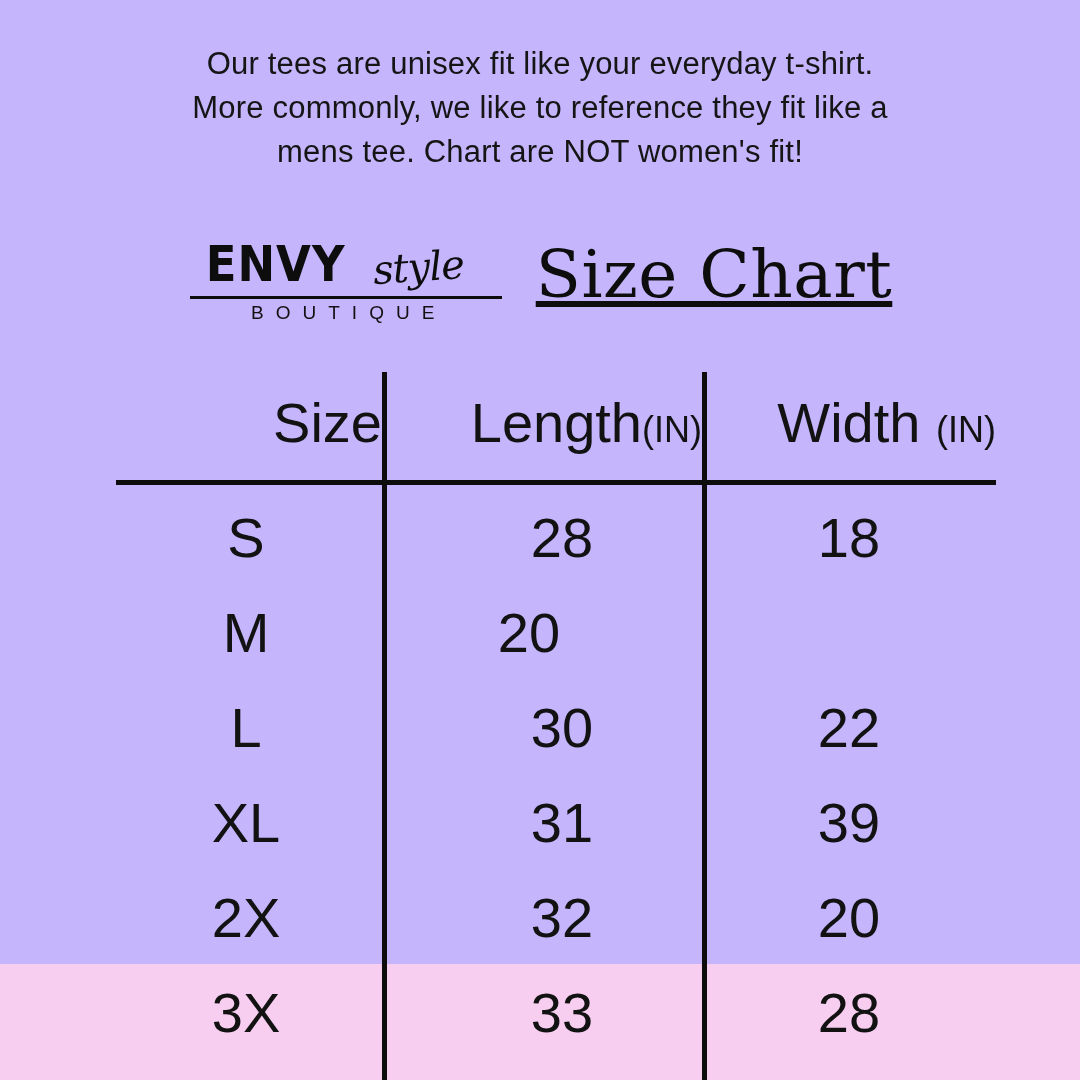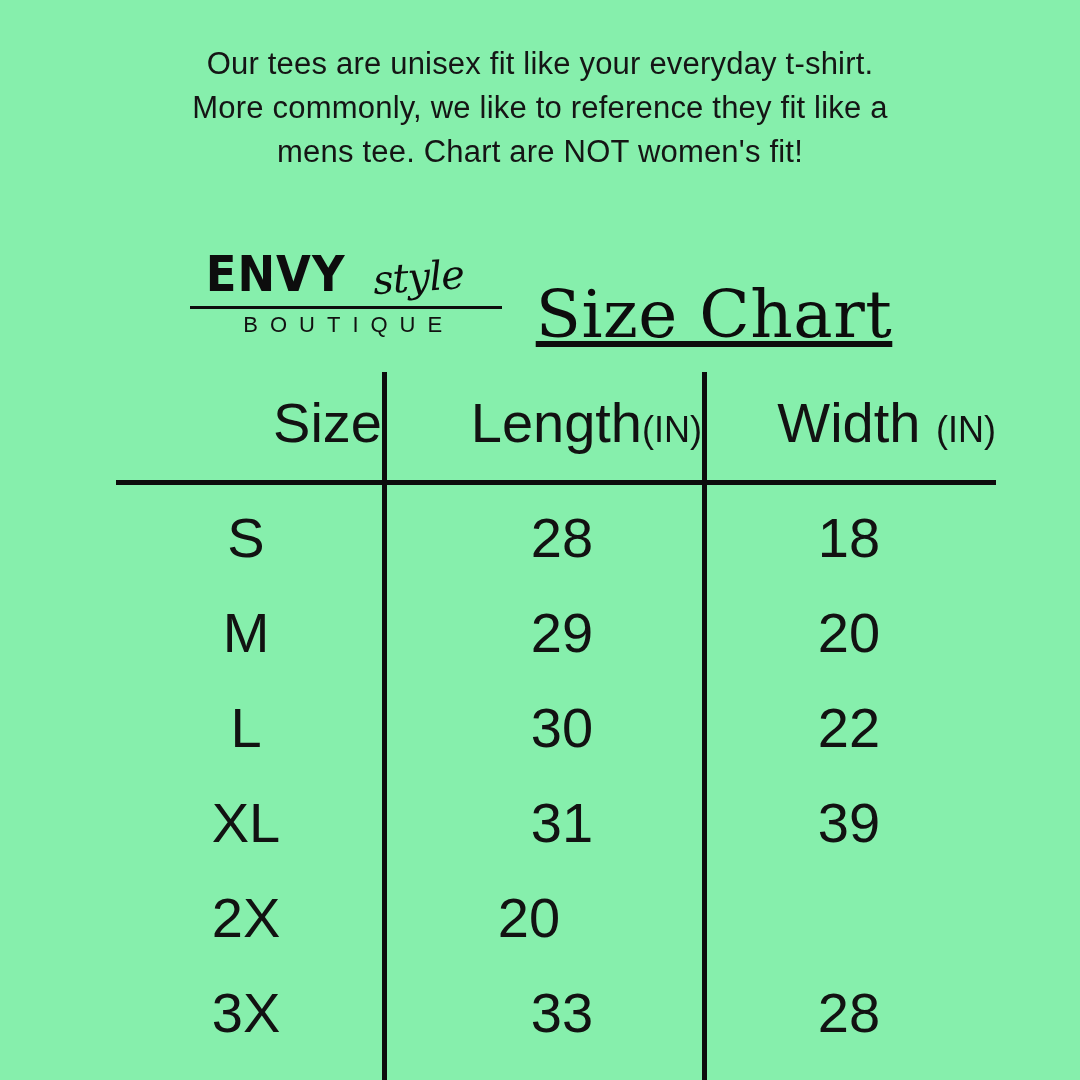--- a/index.html
+++ b/index.html
@@ -7,22 +7,22 @@
     width: 1080px;
     height: 1080px;
     background: #f7cdf0;
     font-family: "Liberation Sans", sans-serif;
     color: #111111;
     overflow: hidden;
   }
   .page {
     position: relative;
     width: 1080px;
-    height: 1080px;
-    background: #86efac;
+    height: 964px;
+    background: #c4b5fd;
   }
 
   
   .intro {
     position: absolute;
     top: 42px;
     left: 0;
     width: 1080px;
     text-align: center;
     font-size: 31px;
@@ -34,21 +34,21 @@
   .intro-line { display: block; }
 
   
   .title-row {
     position: absolute;
     top: 228px;
     left: 0;
     width: 1080px;
     height: 120px;
     display: flex;
-    align-items: flex-end;
+    align-items: flex-start;
     justify-content: center;
     gap: 28px;
   }
   .brand {
     position: relative;
     width: 320px;
     height: 110px;
     padding-top: 10px;
   }
   .brand-envy {
@@ -81,21 +81,21 @@
     width: 312px;
     height: 3px;
     background: #0d0d0d;
   }
   .brand-boutique {
     position: absolute;
     top: 74px;
     left: 16px;
     width: 290px;
     text-align: center;
-    font-size: 22px;
+    font-size: 19px;
     letter-spacing: 12px;
     color: #111;
   }
   .chart-title {
     font-family: "DejaVu Serif", serif;
     font-size: 66px;
     line-height: 1;
     padding-top: 14px;
     color: #0d0d0d;
     letter-spacing: 0.5px;
@@ -205,38 +205,38 @@
     <div class="tbody">
 
       <div class="tr">
         <div class="td col-size">S</div>
         <div class="td col-length">28</div>
         <div class="td col-width">18</div>
       </div>
 
       <div class="tr">
         <div class="td col-size">M</div>
-        <div class="td col-length">29</div>
         <div class="td col-width">20</div>
       </div>
 
       <div class="tr">
         <div class="td col-size">L</div>
         <div class="td col-length">30</div>
         <div class="td col-width">22</div>
       </div>
 
       <div class="tr">
         <div class="td col-size">XL</div>
         <div class="td col-length">31</div>
         <div class="td col-width">39</div>
       </div>
 
       <div class="tr">
         <div class="td col-size">2X</div>
+        <div class="td col-length">32</div>
         <div class="td col-width">20</div>
       </div>
 
       <div class="tr">
         <div class="td col-size">3X</div>
         <div class="td col-length">33</div>
         <div class="td col-width">28</div>
       </div>
 
     </div>

